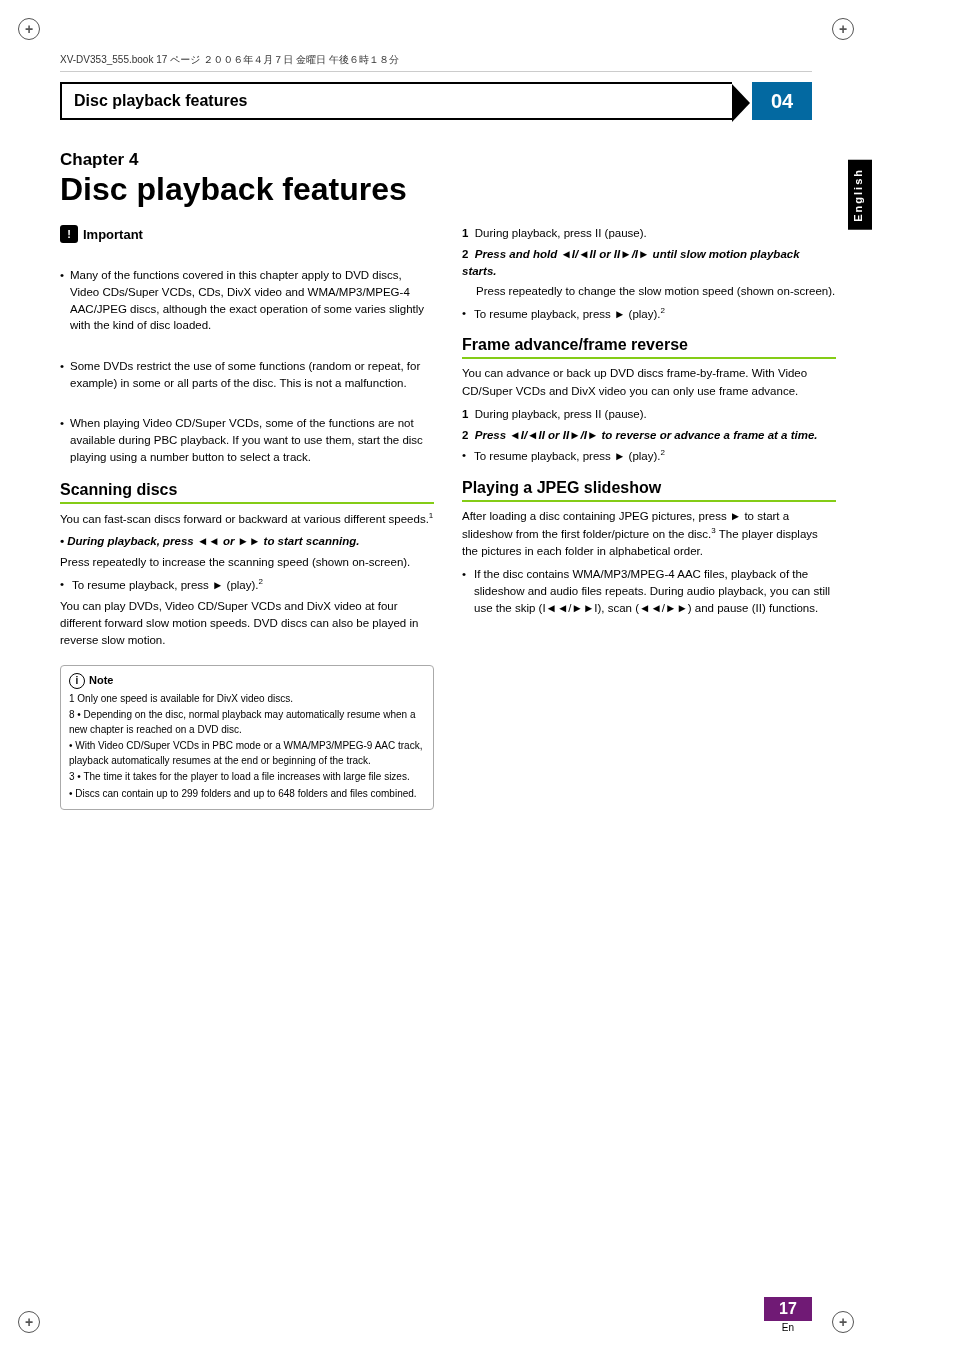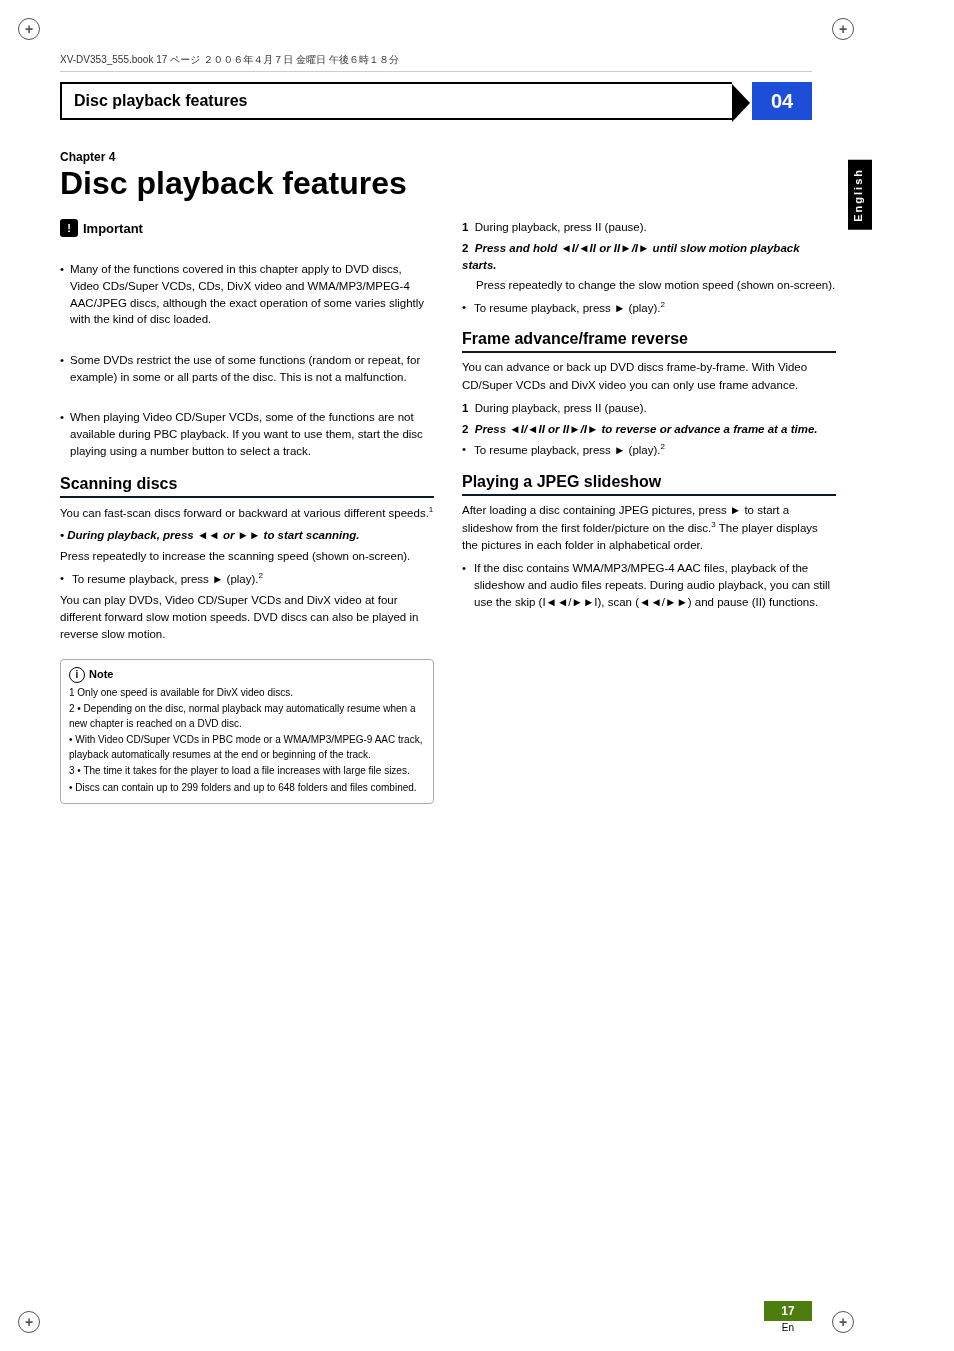--- a/index.html
+++ b/index.html
@@ -86,21 +86,21 @@
       content: '';
       position: absolute;
       right: -18px;
       top: 0;
       border-top: 19px solid transparent;
       border-bottom: 19px solid transparent;
       border-left: 18px solid #000;
     }
 
     .top-header-num-box {
-      background: #1d4ed8;
+      background: #0369a1;
       color: #fff;
       font-size: 20px;
       font-weight: bold;
       width: 60px;
       height: 38px;
       display: flex;
       align-items: center;
       justify-content: center;
       margin-left: 20px;
     }
@@ -126,21 +126,21 @@
     .content-area {
       position: absolute;
       top: 130px;
       left: 60px;
       right: 36px;
       bottom: 60px;
     }
 
     
     .chapter-label {
-      font-size: 12px;
+      font-size: 17px;
       font-weight: bold;
       margin-bottom: 2px;
       margin-top: 20px;
     }
 
     .chapter-title {
       font-size: 32px;
       font-weight: bold;
       margin-bottom: 18px;
       line-height: 1.1;
@@ -207,21 +207,21 @@
     .important-box ul li::before {
       content: '•';
       position: absolute;
       left: 0;
     }
 
     
     .section-title {
       font-size: 16px;
       font-weight: bold;
-      border-bottom: 2px solid #0f172a;
+      border-bottom: 2px solid #84cc16;
       padding-bottom: 3px;
       margin-bottom: 6px;
       margin-top: 14px;
     }
 
     .section-body {
       font-size: 11.5px;
       line-height: 1.5;
     }
 
@@ -293,23 +293,23 @@
       font-size: 10px;
       line-height: 1.45;
       margin-bottom: 2px;
     }
 
     
     .page-number-box {
       position: absolute;
       bottom: 30px;
       right: 60px;
-      background: #4d7c0f;
+      background: #701a75;
       color: #fff;
-      font-size: 12px;
+      font-size: 16px;
       font-weight: bold;
       padding: 3px 14px;
       min-width: 48px;
       text-align: center;
     }
 
     .page-en-label {
       position: absolute;
       bottom: 18px;
       right: 78px;
@@ -392,21 +392,21 @@
             <p>You can play DVDs, Video CD/Super VCDs and DivX video at four different forward slow motion speeds. DVD discs can also be played in reverse slow motion.</p>
           </div>
         </div>
 
         <div class="note-box">
           <div class="note-header">
             <div class="note-icon">i</div>
             <span>Note</span>
           </div>
           <p>1  Only one speed is available for DivX video discs.</p>
-          <p>2  • Depending on the disc, normal playback may automatically resume when a new chapter is reached on a DVD disc.</p>
+          <p>8  • Depending on the disc, normal playback may automatically resume when a new chapter is reached on a DVD disc.</p>
           <p>   • With Video CD/Super VCDs in PBC mode or a WMA/MP3/MPEG-9 AAC track, playback automatically resumes at the end or beginning of the track.</p>
           <p>3  • The time it takes for the player to load a file increases with large file sizes.</p>
           <p>   • Discs can contain up to 299 folders and up to 648 folders and files combined.</p>
         </div>
 
       </div>
 
       <div class="col-right">
 
         <div class="section">

